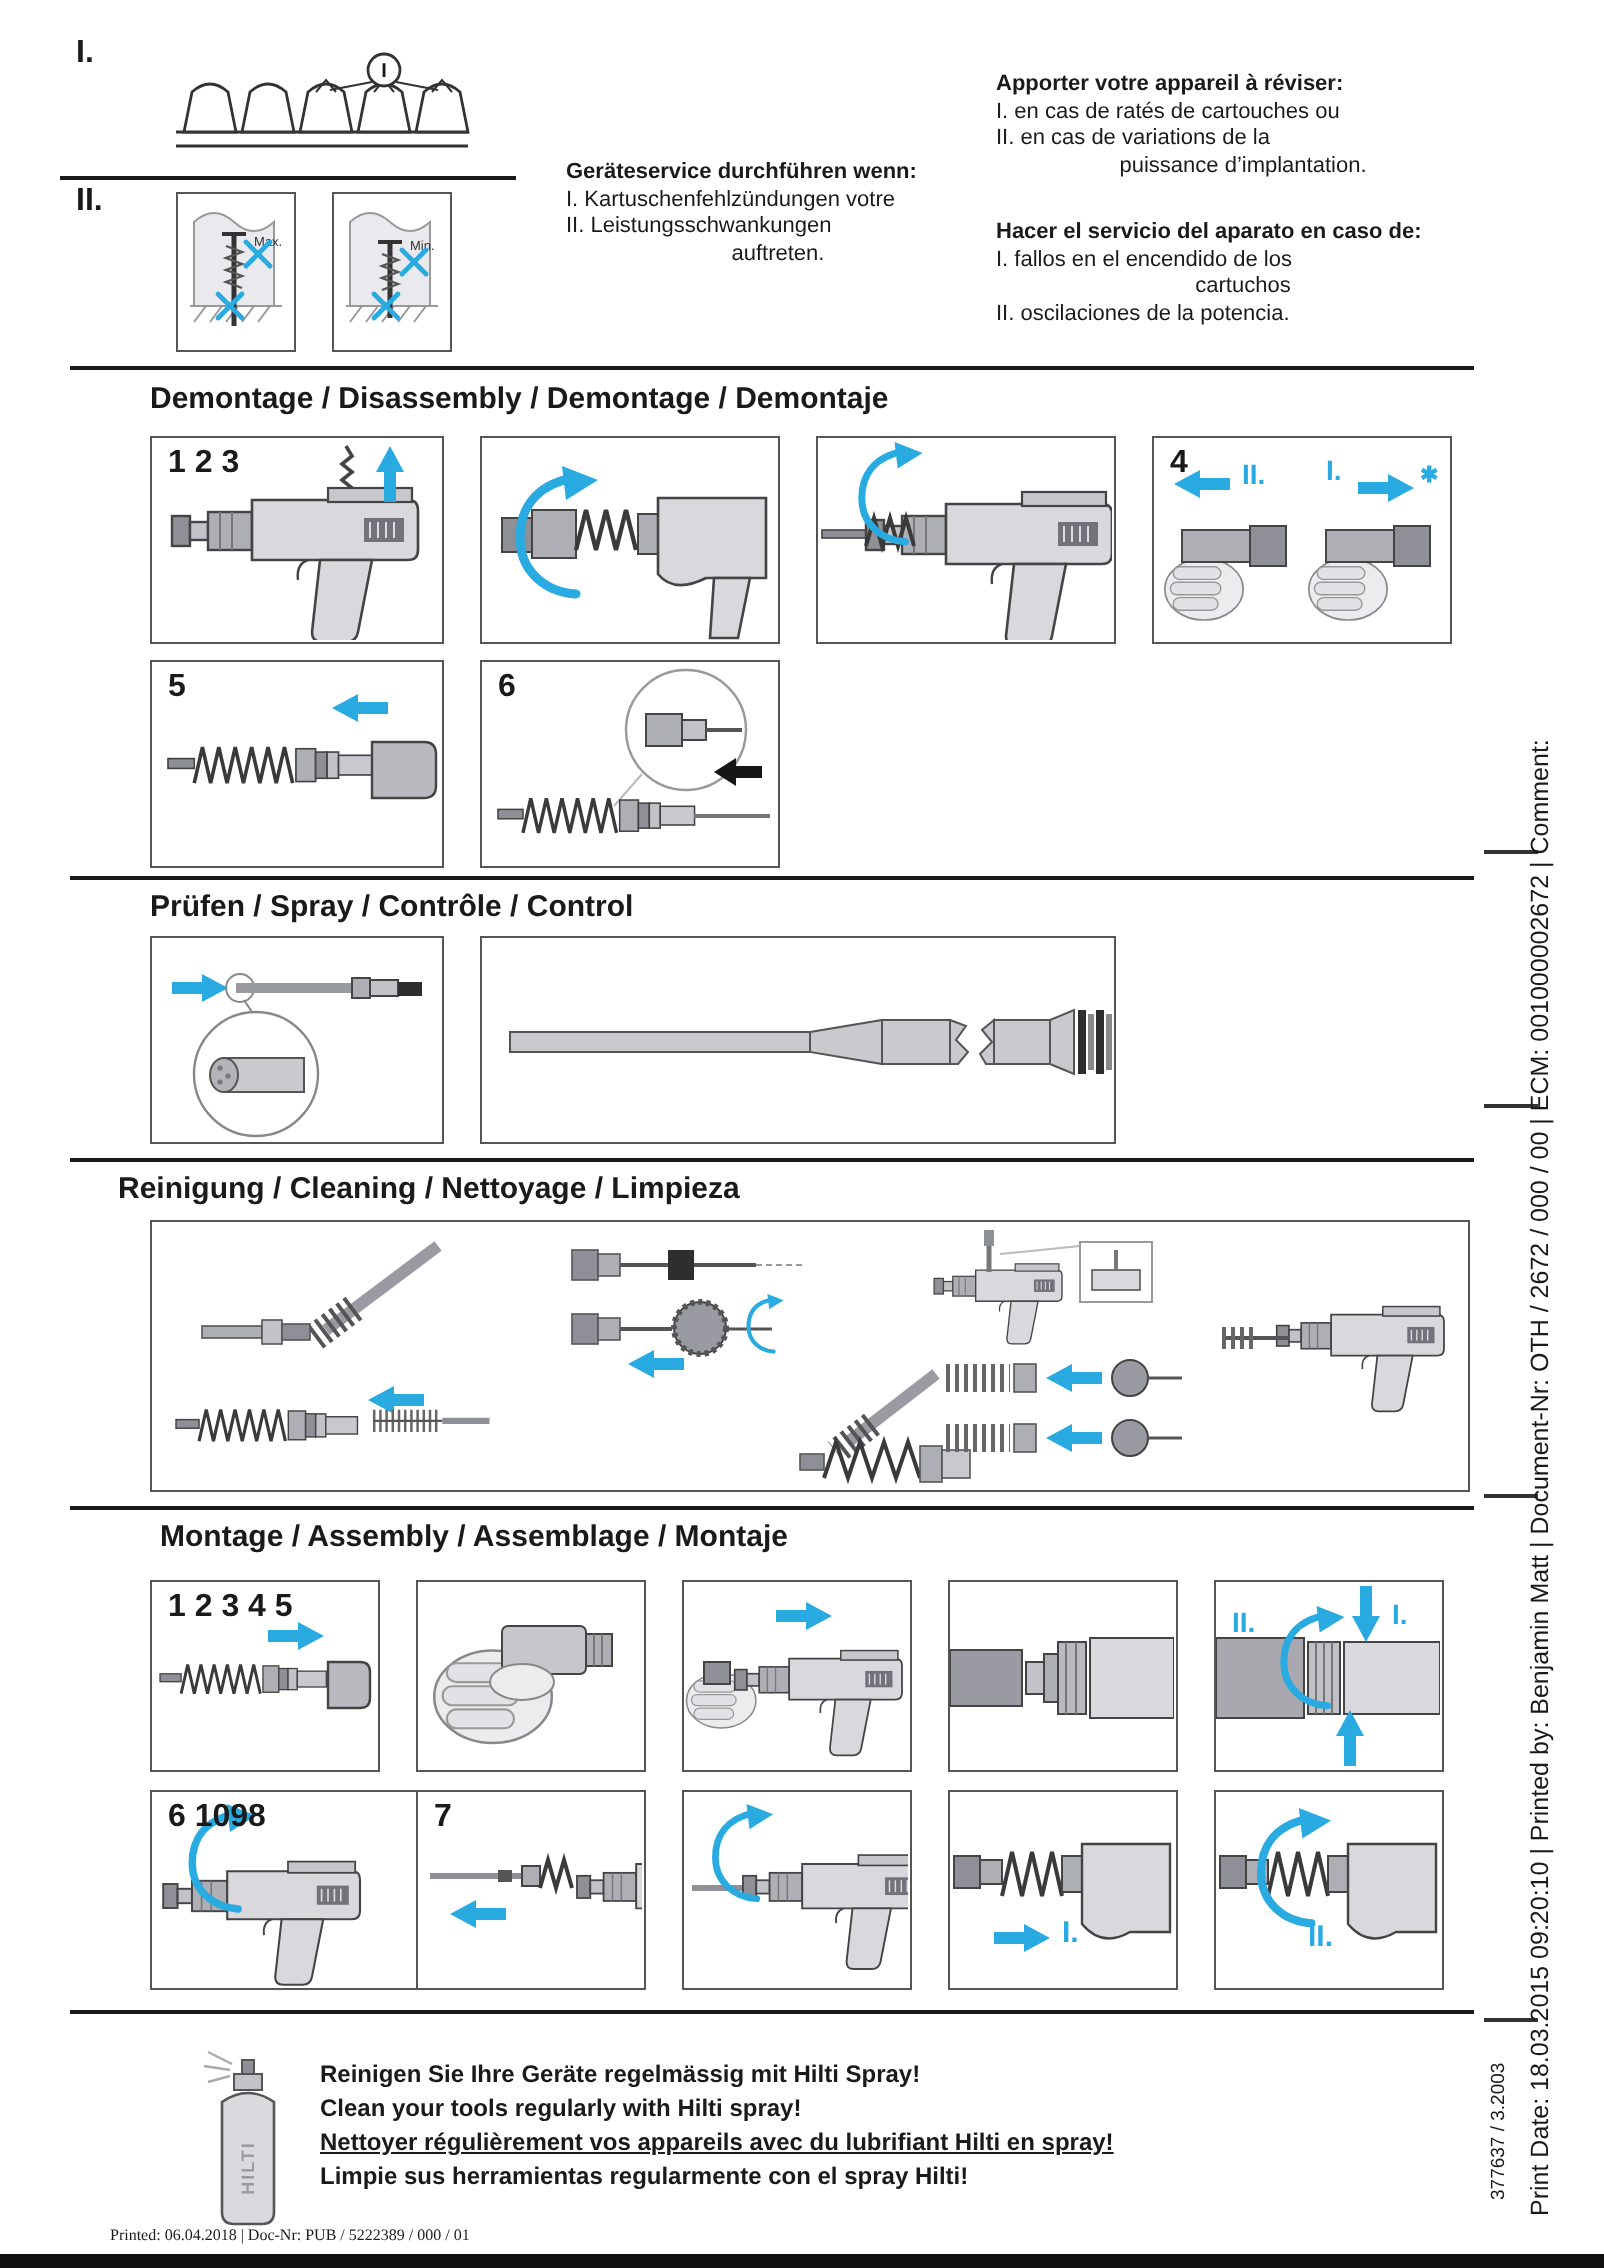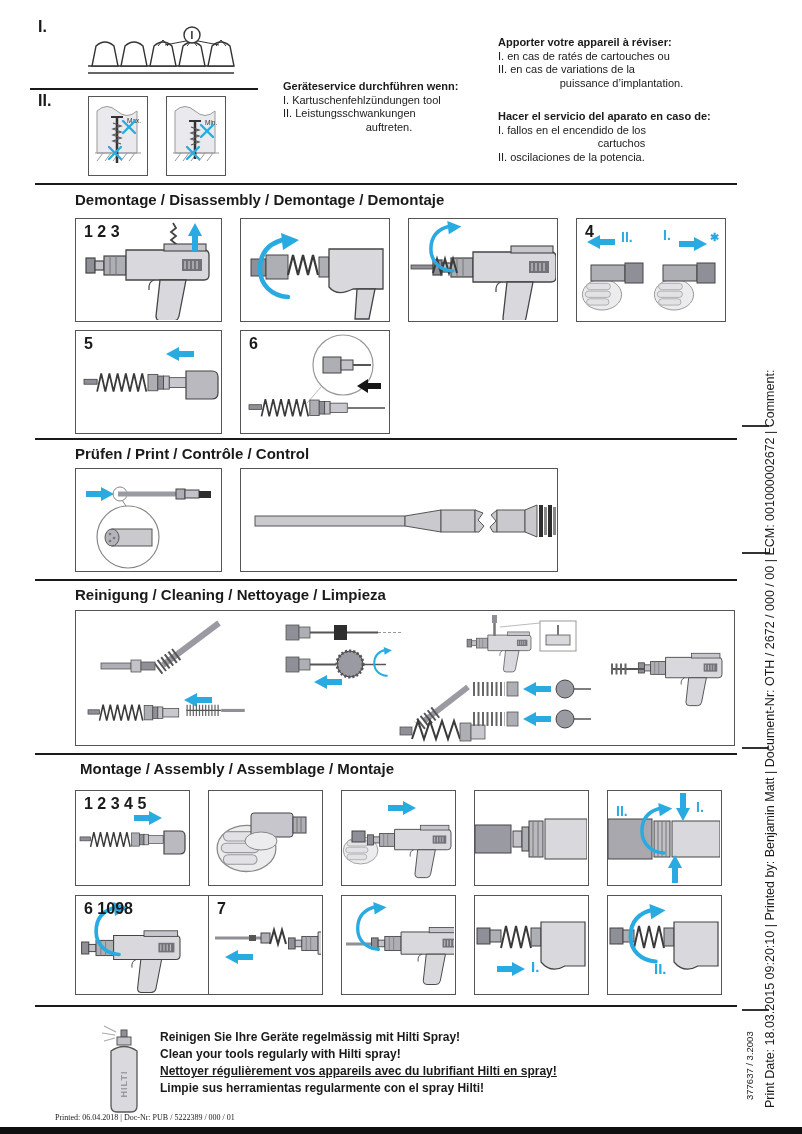--- a/index.html
+++ b/index.html
@@ -149,21 +149,21 @@
         <line x1="34" y1="28" x2="46" y2="40"></line>
           <line x1="46" y1="28" x2="34" y2="40"></line>
         <line x1="20" y1="50" x2="32" y2="62"></line>
           <line x1="32" y1="50" x2="20" y2="62"></line>
       </g>
     </svg>
   </div>
 
   <div class="lang" style="left:283px; top:36px; width:205px;margin-top:44px;">
     <div class="t">Geräteservice durchführen wenn:</div>
-    <div>I.  Kartuschenfehlzündungen tool</div>
+    <div>I.  Kartuschenfehlzündungen votre</div>
     <div>II.  Leistungsschwankungen</div>
     <div class="cont">auftreten.</div>
   </div>
   <div class="lang" style="left:498px; top:36px; width:240px;">
     <div class="t">Apporter votre appareil à réviser:</div>
     <div>I.  en cas de ratés de cartouches ou</div>
     <div>II.  en cas de variations de la</div>
     <div class="cont">puissance d’implantation.</div>
   </div>
   <div class="lang" style="left:498px; top:110px; width:240px;">
@@ -240,21 +240,21 @@
       <line x1="112" y1="34" x2="130" y2="34" stroke="#555" stroke-width="2"></line>
       <line x1="80" y1="56" x2="66" y2="72" stroke="#bbb" stroke-width="1"></line>
       <use href="#g-sleeve" transform="translate(8,62) scale(0.78)"></use>
       <line x1="106" y1="77" x2="144" y2="77" stroke="#777" stroke-width="2"></line>
       <use href="#g-arrow-k" transform="translate(140,62) rotate(180)"></use>
     </svg>
     <div class="step">6</div>
   </div>
 
   <div class="rule" style="top:438px;"></div>
-  <div class="sec-h" style="left:75px; top:445px;">Prüfen / Print / Contrôle / Control</div>
+  <div class="sec-h" style="left:75px; top:445px;">Prüfen / Spray / Contrôle / Control</div>
 
   <div class="panel" style="left:75px; top:468px; width:147px; height:104px;">
     <svg width="144" height="101">
       <use href="#g-arrow-r" transform="translate(10,18)"></use>
       <circle cx="44" cy="25" r="7" fill="none" stroke="#888" stroke-width="1"></circle>
       <line x1="42" y1="25" x2="100" y2="25" stroke="#9a9aa2" stroke-width="5"></line>
       <rect x="100" y="20" width="9" height="10" fill="#aeaeb5" stroke="#444"></rect>
       <rect x="109" y="21" width="14" height="8" fill="#c2c2c8" stroke="#444"></rect>
       <rect x="123" y="22" width="12" height="7" fill="#2e2e2e"></rect>
       <line x1="46" y1="31" x2="50" y2="37" stroke="#888" stroke-width="1"></line>
@@ -277,21 +277,21 @@
       <rect x="256" y="41" width="28" height="22" fill="#c9c9ce" stroke="#555"></rect>
       <polygon points="284,41 296,36 296,68 284,63" fill="#c9c9ce" stroke="#555"></polygon>
       <rect x="298" y="36" width="4" height="32" fill="#2e2e2e"></rect>
       <rect x="303" y="38" width="3" height="28" fill="#888"></rect>
       <rect x="307" y="36" width="4" height="32" fill="#2e2e2e"></rect>
       <rect x="312" y="38" width="3" height="28" fill="#888"></rect>
     </svg>
   </div>
 
   <div class="rule" style="top:579px;"></div>
-  <div class="sec-h" style="left:75px; top:586px;">Reinigung / Cleaning / Nettoyage / Limpieza</div>
+  <div class="sec-h" style="left:59px; top:586px;">Reinigung / Cleaning / Nettoyage / Limpieza</div>
 
   <div class="panel" style="left:75px; top:610px; width:660px; height:136px;">
     <svg width="657" height="133">
       <g transform="translate(25,12)">
         <line x1="118" y1="0" x2="62" y2="42" stroke="#9a9aa2" stroke-width="6"></line>
         <line x1="76" y1="31" x2="56" y2="46" stroke="#555" stroke-width="14" stroke-dasharray="2,2.5"></line>
         <rect x="0" y="40" width="30" height="6" fill="#aeaeb5" stroke="#555" stroke-width="0.8"></rect>
         <rect x="30" y="37" width="10" height="12" fill="#c2c2c8" stroke="#555" stroke-width="0.8"></rect>
         <rect x="40" y="39" width="14" height="8" fill="#8f8f97" stroke="#555" stroke-width="0.8"></rect>
       </g>

